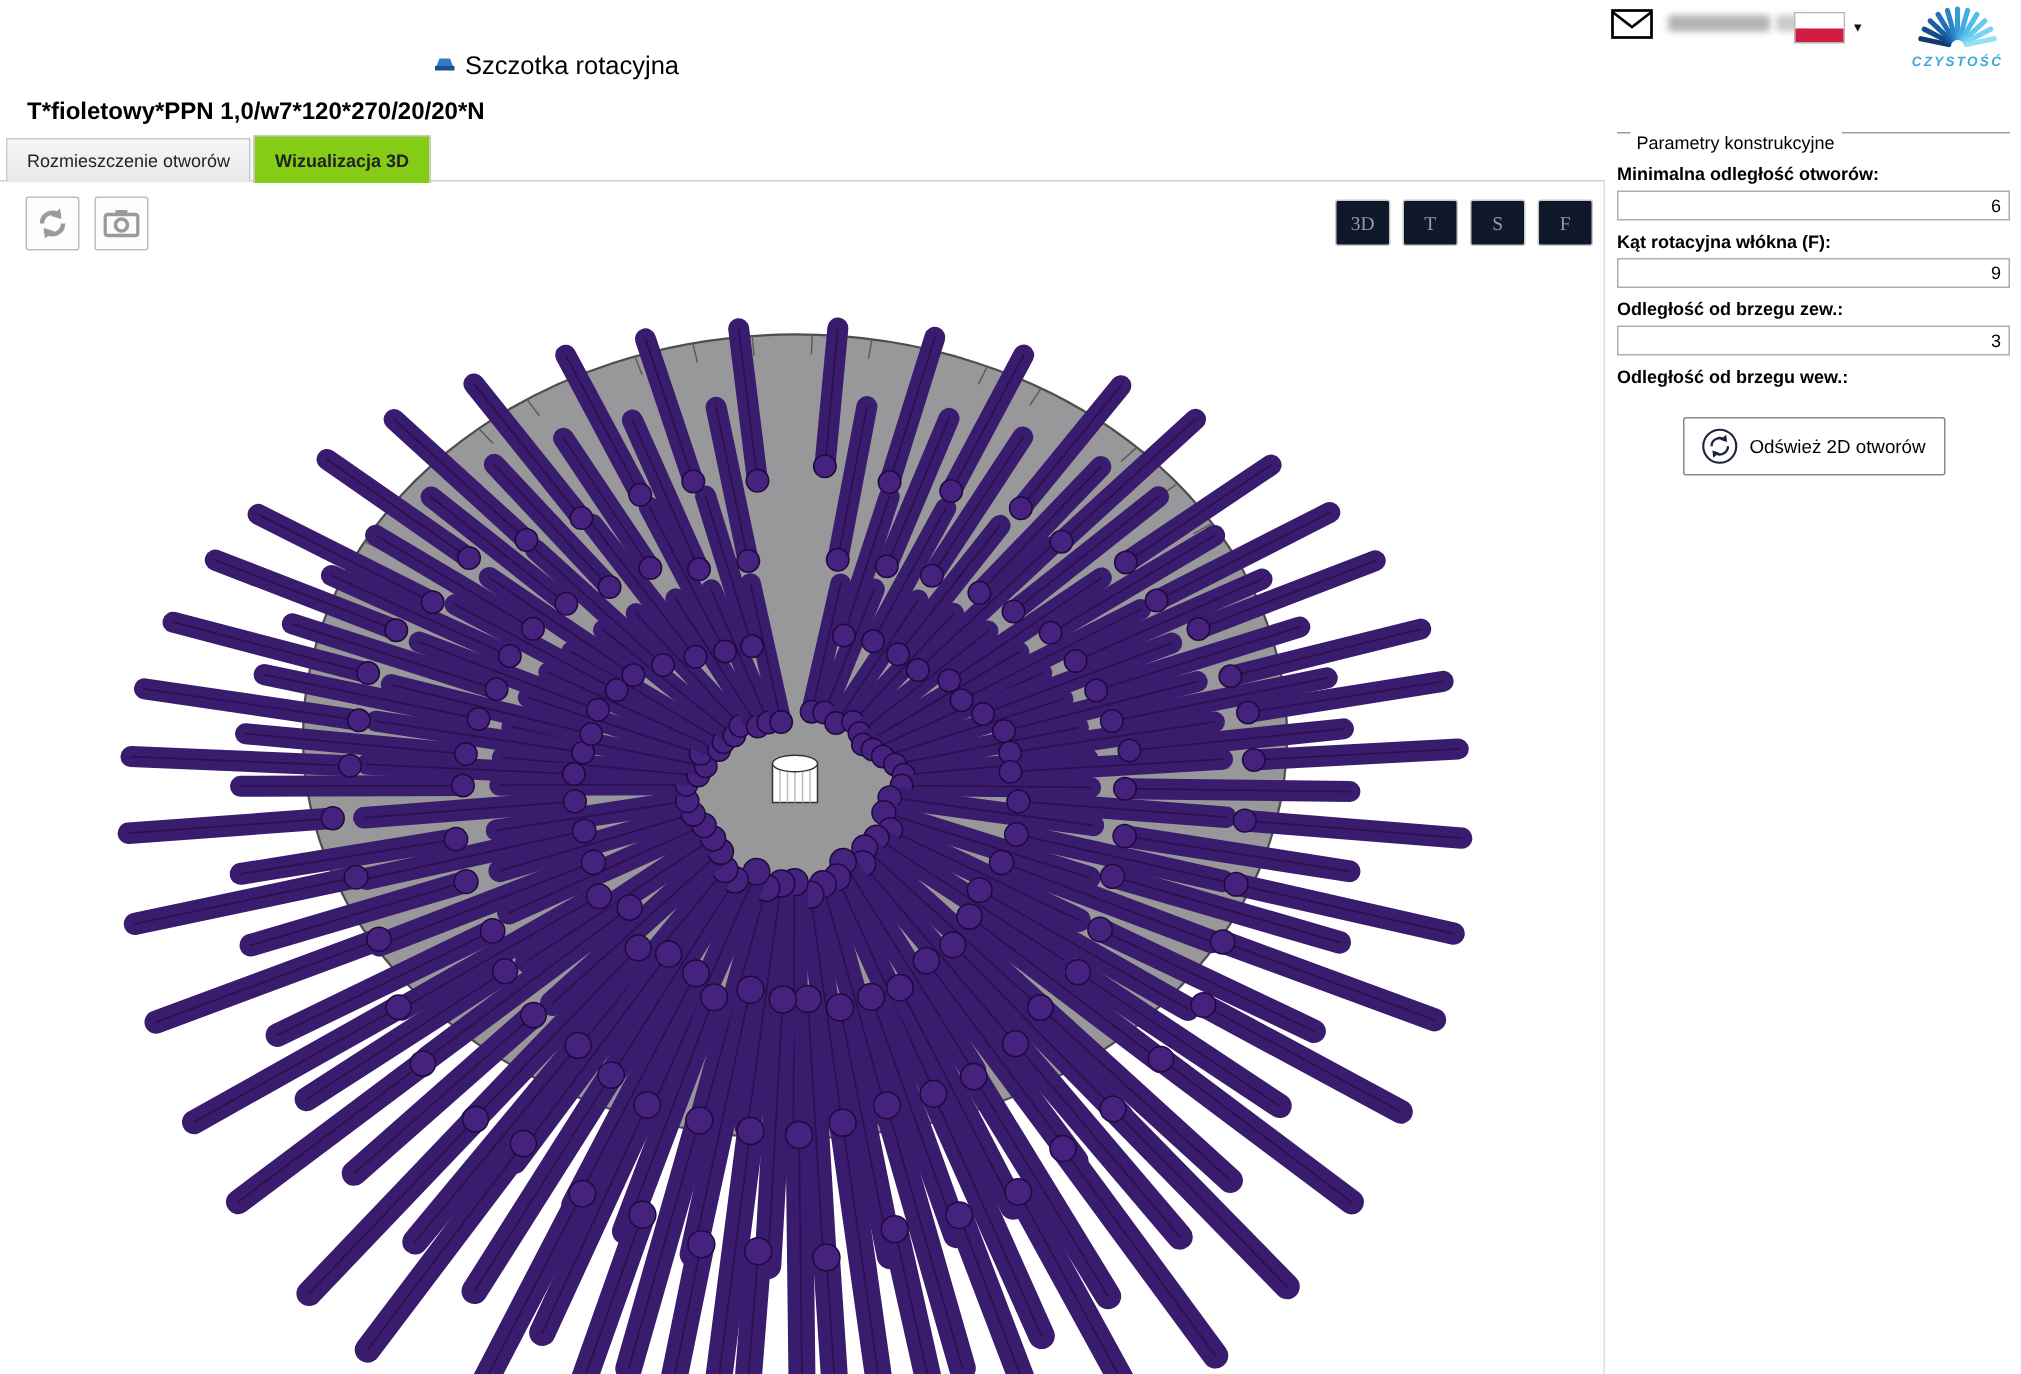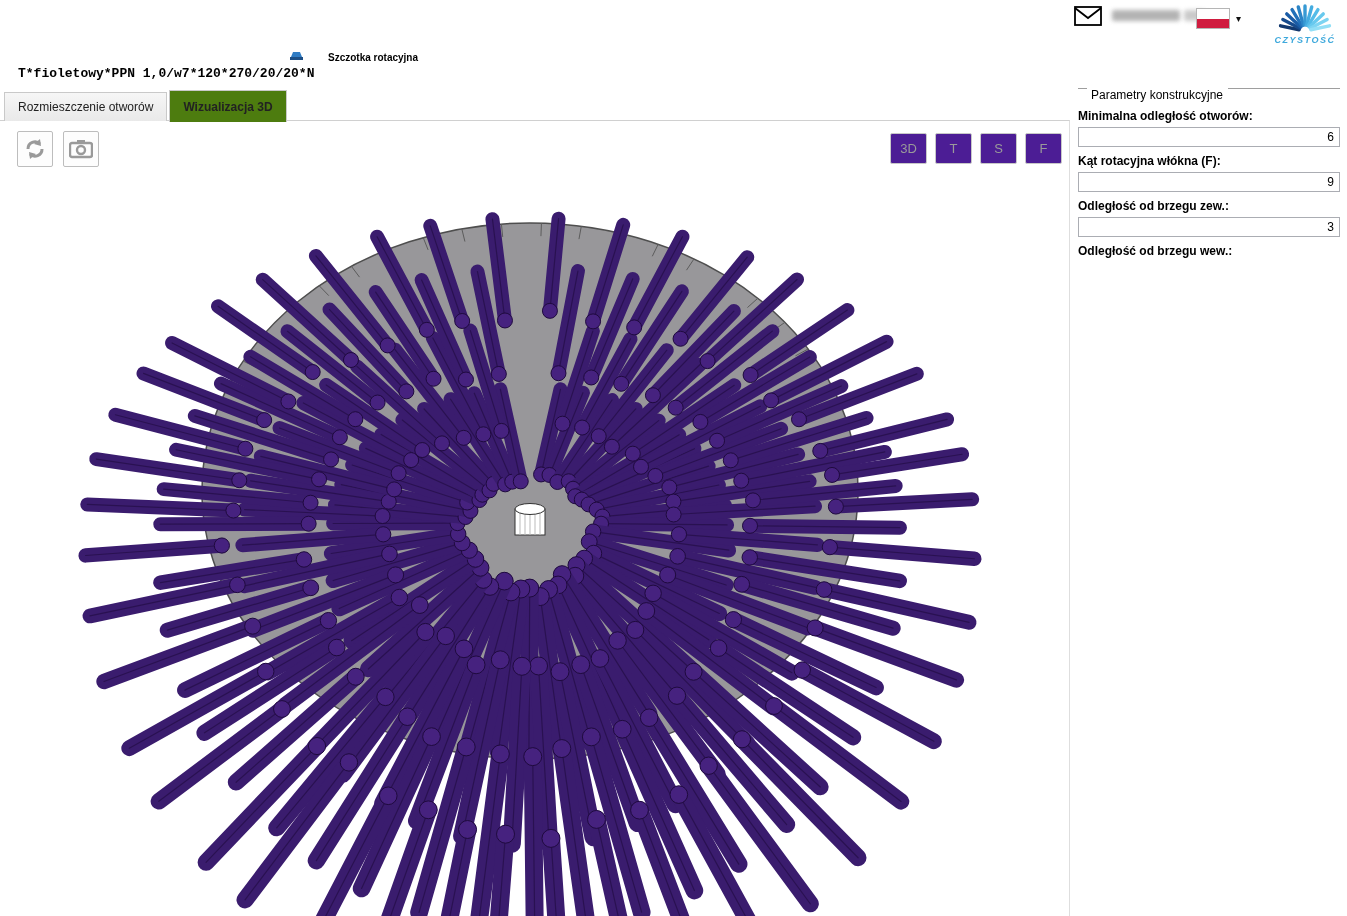--- a/index.html
+++ b/index.html
@@ -4,22 +4,22 @@
 <style>
   * { box-sizing: border-box; }
   html,body { margin:0; padding:0; }
   body {
     width:1347px; height:916px; position:relative; overflow:hidden;
     background:#fff; font-family:"Liberation Sans", sans-serif; color:#000;
   }
 
   
   .page-title-wrap { position:absolute; left:289px; top:34px; display:flex; align-items:center; gap:6px; }
-  .page-title { font-size:10px; font-weight:bold; margin:18px; }
-  .product-code { position:absolute; left:18px; top:66px; font-size:13px; font-weight:bold;font-family:Liberation Mono, monospace; }
+  .page-title { font-size:17px; font-weight:normal; margin:0; }
+  .product-code { position:absolute; left:18px; top:66px; font-size:16px; font-weight:bold; }
 
   .mail-btn { position:absolute; left:1072px; top:4px; width:32px; height:26px; background:none; border:none; padding:0; cursor:pointer; }
   .redacted { position:absolute; background:#9a9a9a; filter:blur(2px); border-radius:2px; opacity:.75; }
   .redact-a { left:1112px; top:10px; width:68px; height:11px; }
   .redact-b { left:1184px; top:10px; width:22px; height:11px; background:#b9b9b9; }
 
   .lang-select { position:absolute; left:1196px; top:8px; display:flex; align-items:center; gap:6px; cursor:pointer; background:none; border:none; padding:0; }
   .flag { width:34px; height:21px; border:1px solid #b5b5b5; display:flex; flex-direction:column; }
   .flag .white { flex:1; background:#fff; }
   .flag .red { flex:1; }
@@ -28,38 +28,38 @@
   .logo { position:absolute; left:1266px; top:1px; width:78px; text-align:center; cursor:pointer;font-style:italic; }
   .logo-text { font-size:9px; font-weight:bold; letter-spacing:1.5px; color:#3fa9dc; display:block; margin-top:-2px; }
 
   
   .tabbar { position:absolute; left:4px; top:90px; height:31px; display:flex; z-index:3; }
   .tab {
     height:29px; margin-top:2px; padding:12px 13px; display:flex; align-items:center;
     font-size:12px; color:#222; background:linear-gradient(#f6f6f6,#e9e9e9);
     border:1px solid #c9c9c9; border-bottom:none; cursor:pointer; margin-right:2px;
   }
-  .tab.active { height:32px; margin-top:0; background:#4d7c0f; font-weight:bold; }
+  .tab.active { height:32px; margin-top:0; background:#84cc16; font-weight:bold; }
 
   
   .viewer {
     position:absolute; left:0; top:120px; width:1070px; height:796px;
     border-top:1px solid #d0d0d0; border-right:1px solid #dedede; background:#fff;
   }
   .brush-svg { position:absolute; left:0; top:0; width:1069px; height:795px; }
 
   .tool-left { position:absolute; left:17px; top:10px; display:flex; gap:10px; z-index:2; }
   .tool-btn {
     width:36px; height:36px; background:#fdfdfd; border:1px solid #bdbdbd; border-radius:2px;
     display:flex; align-items:center; justify-content:center; cursor:pointer; padding:0;
   }
   .view-btns { position:absolute; left:890px; top:12px; display:flex; gap:8px; z-index:2; }
   .view-btn {
-    width:37px; height:31px; background:#4c1d95; border:1px solid #c8c8c8; border-radius:2px;
-    font-size:13px; color:#9a9a9a; font-family:Liberation Sans, sans-serif; cursor:pointer;
+    width:37px; height:31px; background:#0f172a; border:1px solid #c8c8c8; border-radius:2px;
+    font-size:13px; color:#9a9a9a; font-family:Liberation Serif, serif; cursor:pointer;
     display:flex; align-items:center; justify-content:center;
   }
 
   
   .sidebar { position:absolute; left:1078px; top:88px; width:262px; }
   .legend-row { display:flex; align-items:flex-start; }
   .legend-row .line { border-top:1px solid #9e9e9e; height:0; }
   .legend-row .line.l { width:9px; }
   .legend-row .line.r { flex:1; }
   .legend-text { font-size:12px; padding:0 5px 0 4px; white-space:nowrap; }
@@ -714,13 +714,23 @@
   <input class="field-input" value="6" style="">
 
   <div class="field-label">Kąt rotacyjna włókna (F):</div>
   <input class="field-input" value="9" style="">
 
   <div class="field-label">Odległość od brzegu zew.:</div>
   <input class="field-input" value="3" style="">
 
   <div class="field-label">Odległość od brzegu wew.:</div>
 
+  <button class="refresh2d-btn">
+    <svg width="25" height="25" viewBox="0 0 25 25">
+      <circle cx="12.5" cy="12.5" r="11" fill="none" stroke="#20243a" stroke-width="1.4"></circle>
+      <path d="M7 12.5a5.5 5.5 0 0 1 9.3-3.9" fill="none" stroke="#20243a" stroke-width="1.6"></path>
+      <polygon points="16.8,4.8 17.4,9.6 12.8,8.1" fill="#20243a"></polygon>
+      <path d="M18 12.5a5.5 5.5 0 0 1 -9.3 3.9" fill="none" stroke="#20243a" stroke-width="1.6"></path>
+      <polygon points="8.2,20.2 7.6,15.4 12.2,16.9" fill="#20243a"></polygon>
+    </svg>
+    <span>Odśwież 2D otworów</span>
+  </button>
 </div>
 
 </body></html>

